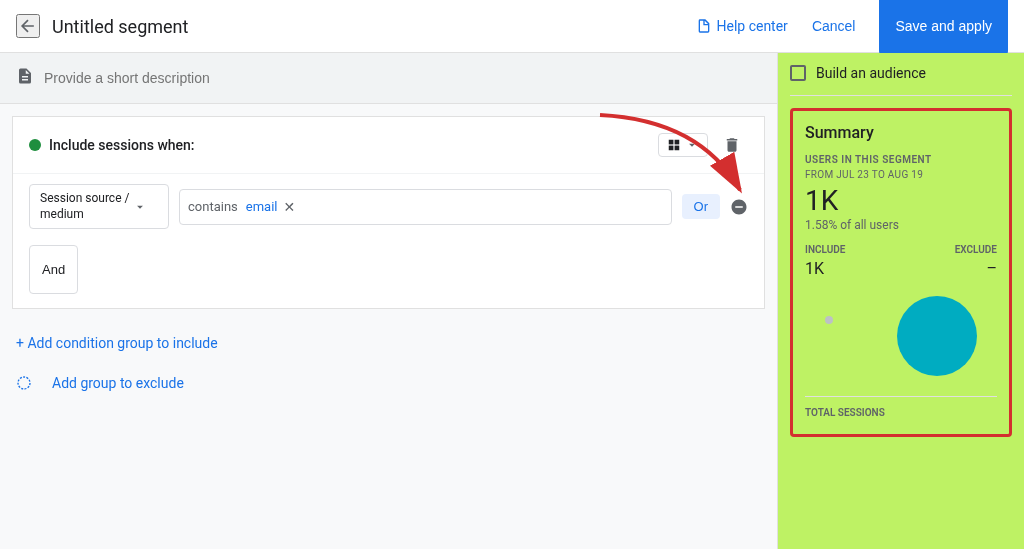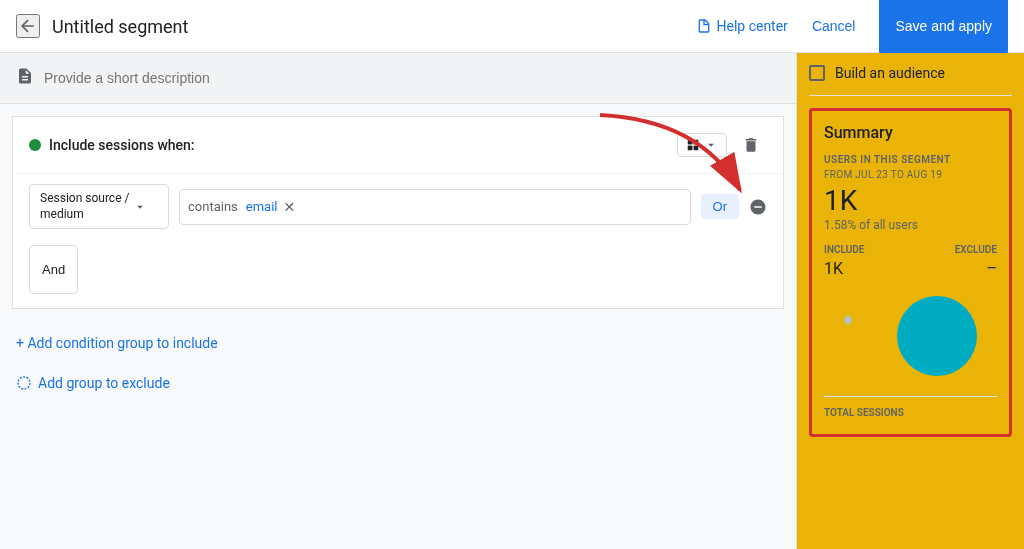--- a/index.html
+++ b/index.html
@@ -257,30 +257,30 @@
       display: flex;
       align-items: center;
       gap: 6px;
       color: #1a73e8;
       cursor: pointer;
       font-size: 14px;
     }
     .add-exclude-group {
       padding: 10px 16px;
       display: flex;
-      gap: 6px;
+      gap: 20px;
       cursor: pointer;
       font-size: 14px;
       color: #1a73e8;
     }
 
     
     .right-panel {
-      width: 228px;
-      background: #eab308;
+      width: 247px;
+      background: #bef264;
       border-left: 1px solid #e0e0e0;
       padding: 12px;
       overflow-y: auto;
     }
 
     .build-audience-section {
       display: flex;
       align-items: center;
       gap: 10px;
       padding-bottom: 14px;

